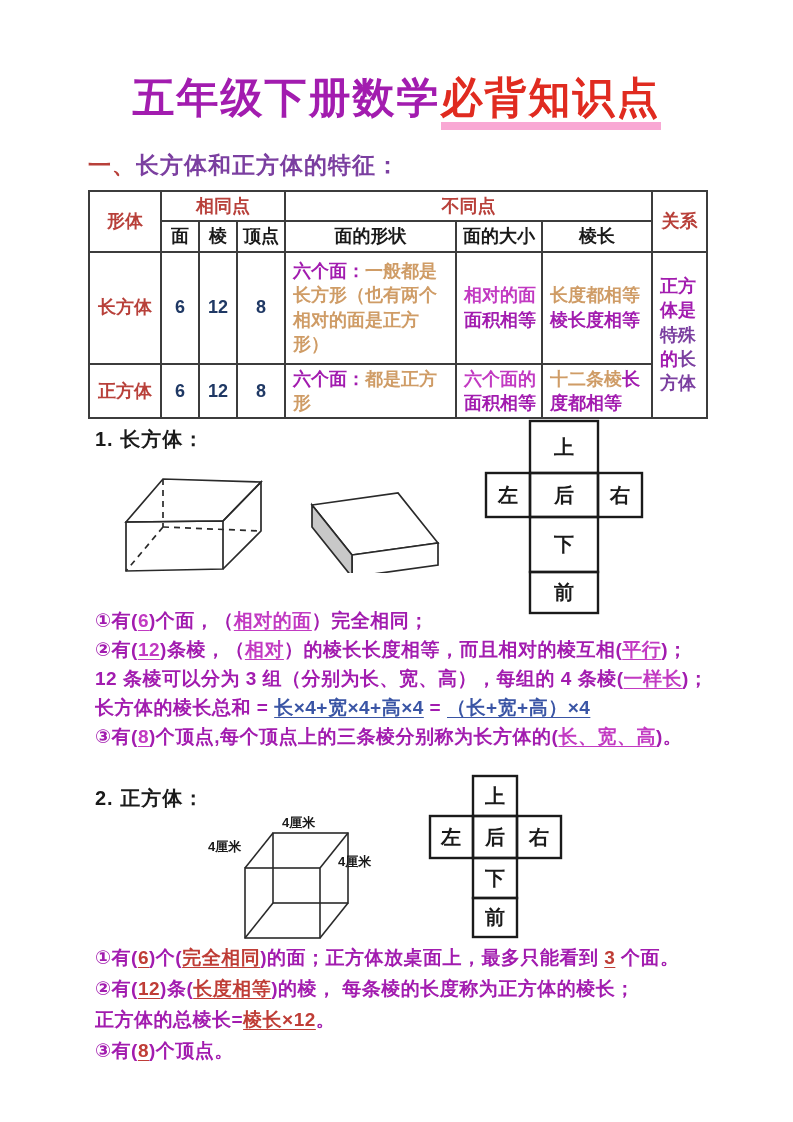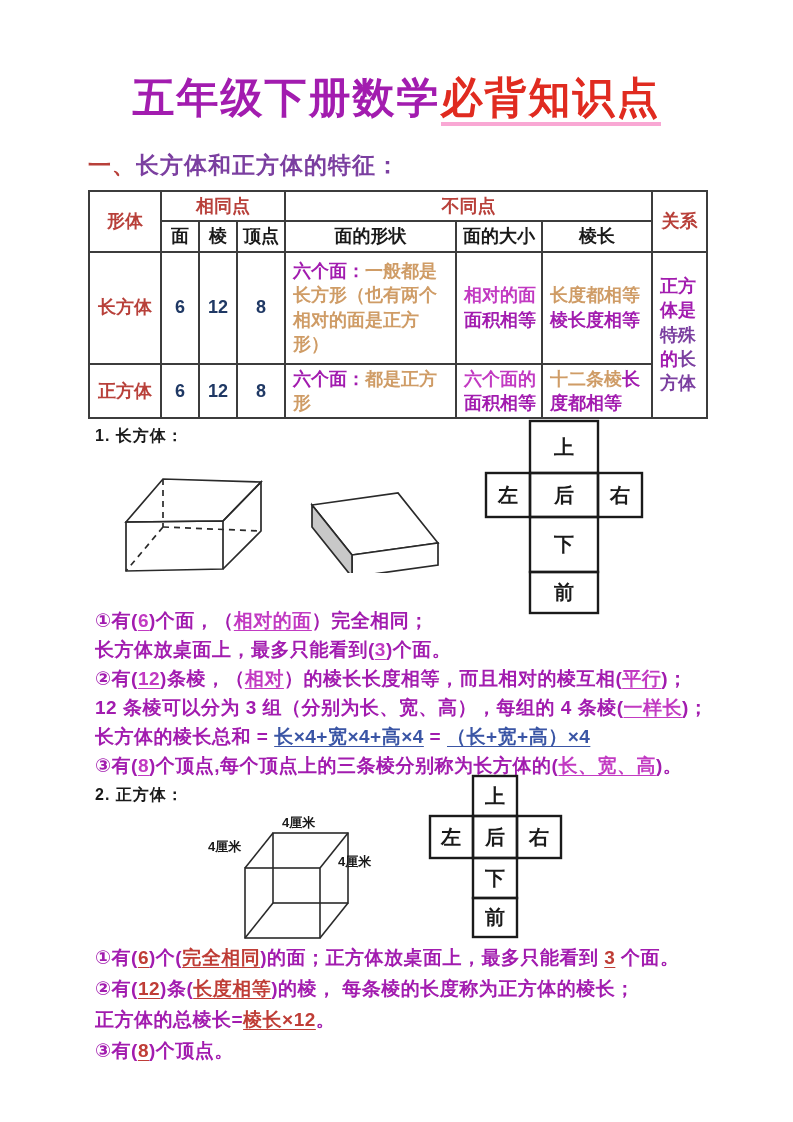--- a/index.html
+++ b/index.html
@@ -13,32 +13,32 @@
   
   .sg-k  {color:#a21caf;}
   .sg-m  {color:#c23ac2;text-decoration:underline;text-underline-offset:3px;}
   .sg-mn {color:#c23ac2;}
   .sg-o  {color:#cf9c66;}
   .sg-bl {color:#3a55a5;text-decoration:underline;text-underline-offset:3px;}
   .sg-r  {color:#bf3d36;text-decoration:underline;text-underline-offset:3px;}
   .sg-rd {color:#b8403a;}
   .sg-p  {color:#7b3fa0;}
   .sg-nv {color:#1f3864;}
-  .sg-tr {color:#e02b20;border-bottom:4px solid #f9a8d4;padding-bottom:1px;}
+  .sg-tr {color:#e02b20;border-bottom:8px solid #f9a8d4;padding-bottom:1px;}
 
   
   .doc-title{
     left:0;top:70px;width:100%;text-align:center;
     font-size:42px;font-weight:700;letter-spacing:2px;
   }
   .section-heading{
     left:88px;top:150px;font-size:23px;font-weight:700;letter-spacing:1px;
   }
   .sub-heading{
-    font-size:16px;font-weight:700;letter-spacing:1px;
+    font-size:20px;font-weight:700;letter-spacing:1px;
   }
 
   
   table.spec{
     position:absolute;left:88px;top:190px;width:618px;
     border-collapse:collapse;table-layout:fixed;
     font-size:18px;font-weight:600;
   }
   table.spec td{
     border:2px solid #3c3c3c;text-align:center;vertical-align:middle;
@@ -147,21 +147,20 @@
   <text class="net-label" x="80" y="35" text-anchor="middle">上</text>
   <text class="net-label" x="24" y="83" text-anchor="middle">左</text>
   <text class="net-label" x="80" y="83" text-anchor="middle">后</text>
   <text class="net-label" x="136" y="83" text-anchor="middle">右</text>
   <text class="net-label" x="80" y="132" text-anchor="middle">下</text>
   <text class="net-label" x="80" y="180" text-anchor="middle">前</text>
 </svg>
 
 <div class="abs notes" style="left:95px;top:606px;width:640px;">
   <div class="line"><span class="sg-k">①有(</span><span class="sg-m">6</span><span class="sg-k">)个面，（</span><span class="sg-m">相对的面</span><span class="sg-k">）完全相同；</span></div>
-  <div class="line"><span class="sg-k">长方体放桌面上，最多只能看到(</span><span class="sg-m">3</span><span class="sg-k">)个面。</span></div>
   <div class="line"><span class="sg-k">②有(</span><span class="sg-m">12</span><span class="sg-k">)条棱，（</span><span class="sg-m">相对</span><span class="sg-k">）的棱长长度相等，而且相对的棱互相(</span><span class="sg-m">平行</span><span class="sg-k">)；</span></div>
   <div class="line"><span class="sg-k">12 条棱可以分为 3 组（分别为长、宽、高），每组的 4 条棱(</span><span class="sg-m">一样长</span><span class="sg-k">)；</span></div>
   <div class="line"><span class="sg-k">长方体的棱长总和 = </span><span class="sg-bl">长×4+宽×4+高×4</span><span class="sg-k"> = </span><span class="sg-bl">（长+宽+高）×4</span></div>
   <div class="line"><span class="sg-k">③有(</span><span class="sg-m">8</span><span class="sg-k">)个顶点,每个顶点上的三条棱分别称为长方体的(</span><span class="sg-m">长、宽、高</span><span class="sg-k">)。</span></div>
 </div>
 
 <div class="abs sub-heading" style="left:95px;top:785px;">2. 正方体：</div>
 
 <svg class="abs" style="left:240px;top:830px;" width="115" height="110" viewBox="0 0 115 110">
   <g fill="none" stroke="#2a2a2a" stroke-width="1.6">

